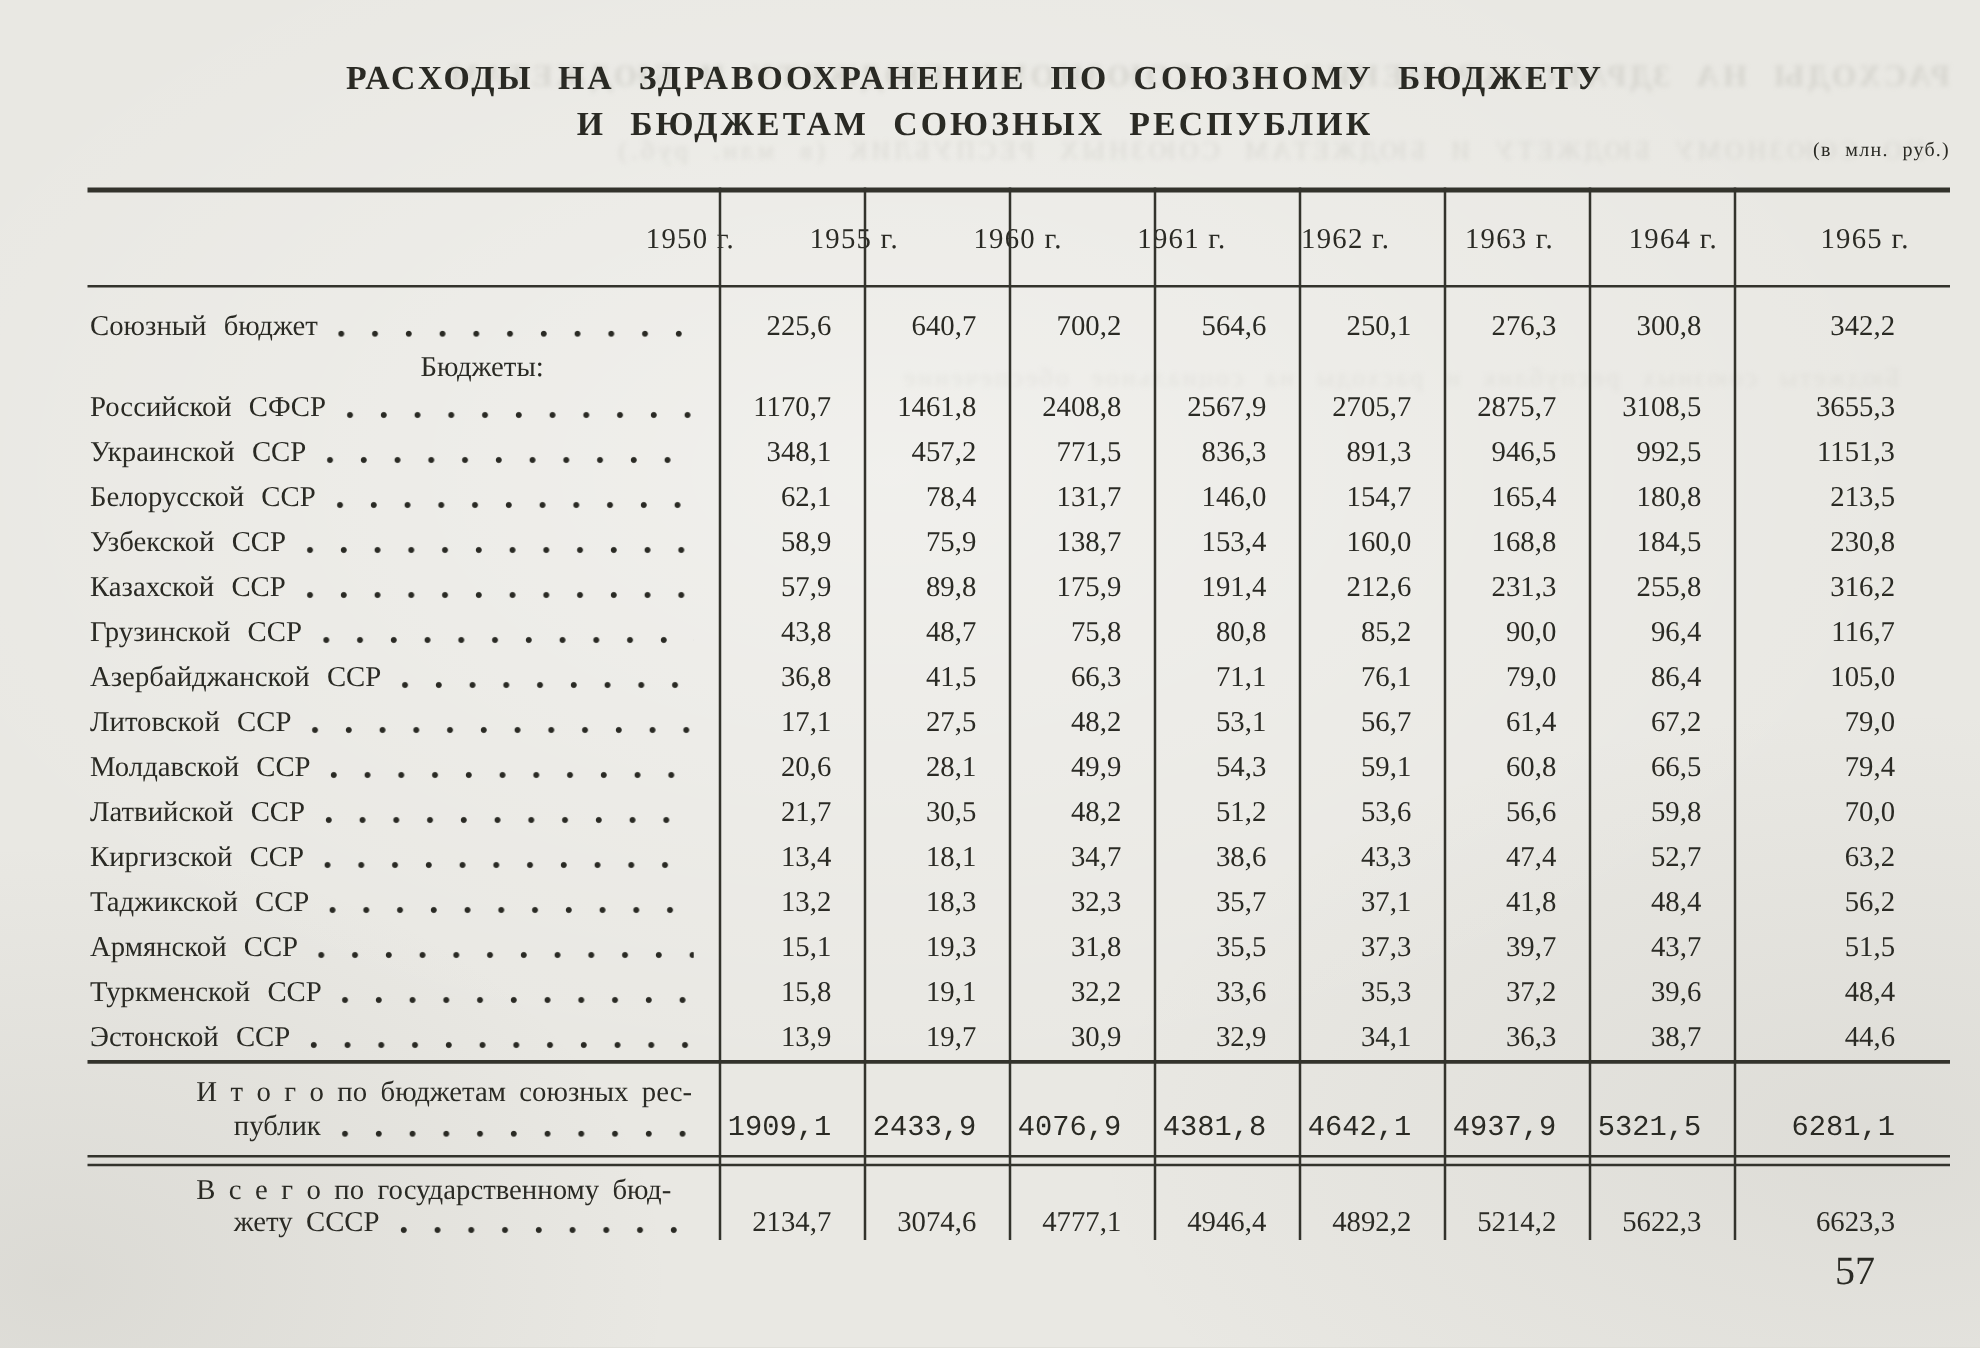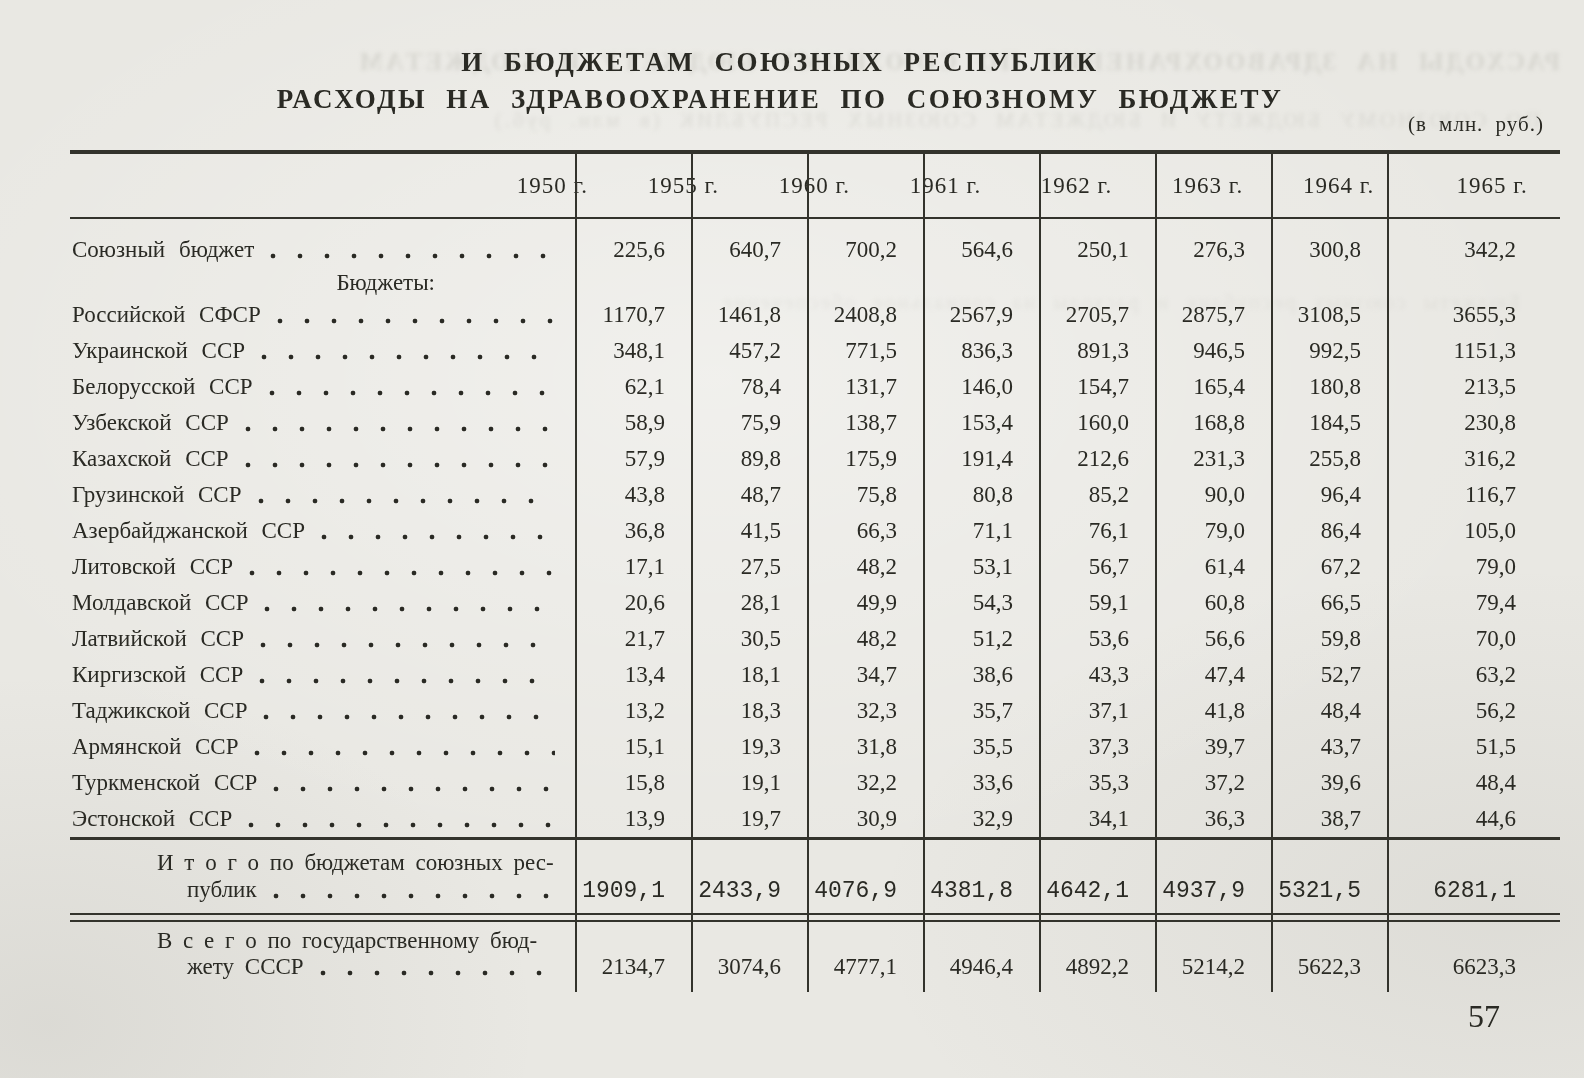--- a/index.html
+++ b/index.html
@@ -41,34 +41,34 @@
   .bleed1{top:48px;left:40px;width:1520px;font-size:25px;text-align:left;}
   .bleed2{top:108px;left:60px;width:1480px;font-size:21px;font-weight:normal;opacity:.35;}
   .bleed3{top:290px;left:80px;width:1440px;font-size:21px;font-weight:normal;opacity:.22;letter-spacing:2px;}
   
   .title{
     position:absolute;top:44px;left:0;width:1560px;
     text-align:center;font-weight:bold;font-size:27px;
     letter-spacing:2.5px;word-spacing:10px;line-height:37px;
   }
   .unit-note{
-    position:absolute;top:112px;right:40px;
-    font-size:21px;letter-spacing:1px;word-spacing:6px;
+    position:absolute;top:112px;right:24px;
+    font-size:16px;letter-spacing:1px;word-spacing:6px;
   }
   
   .table{
     position:absolute;top:150px;left:70px;width:1490px;height:846px;
     font-size:23px;
   }
   .rule{background:var(--rule);}
   .rule-top{height:4px;}
   .rule-thin{height:2px;}
   .rule-mid{height:3px;}
   .rule-double{height:9px;border-top:2.5px solid var(--rule);border-bottom:2.5px solid var(--rule);background:transparent;}
-  .header-row{display:flex;height:63px;align-items:center;gap:40px;}
+  .header-row{display:flex;height:74px;align-items:center;gap:40px;}
   .header-row .label-cell{width:var(--label-w);}
   .year-cell{width:var(--col-w);text-align:center;letter-spacing:1px;}
   .year-cell:last-child{width:var(--last-w);}
   .body{padding-top:12px;}
   .row{display:flex;height:36px;align-items:center;}
   .row.first{height:38px;}
   .row.subheading{height:28px;}
   .label-cell{width:var(--label-w);display:flex;align-items:center;padding-left:2px;}
   .label-text{word-spacing:8px;white-space:nowrap;}
   .subheading .label-cell{justify-content:flex-end;padding-right:140px;}
@@ -100,22 +100,22 @@
 </head>
 <body>
 
 <div class="page">
 
   <div class="bleed bleed1">РАСХОДЫ НА ЗДРАВООХРАНЕНИЕ ПО СОЮЗНОМУ БЮДЖЕТУ И БЮДЖЕТАМ</div>
   <div class="bleed bleed2">ПО СОЮЗНОМУ БЮДЖЕТУ И БЮДЖЕТАМ СОЮЗНЫХ РЕСПУБЛИК  (в млн. руб.)</div>
   <div class="bleed bleed3">Бюджеты союзных республик и расходы на социальное обеспечение</div>
 
   <div class="title">
+    <div>РАСХОДЫ  НА  ЗДРАВООХРАНЕНИЕ  ПО  СОЮЗНОМУ  БЮДЖЕТУ</div>
     <div>И  БЮДЖЕТАМ  СОЮЗНЫХ  РЕСПУБЛИК</div>
-    <div>РАСХОДЫ  НА  ЗДРАВООХРАНЕНИЕ  ПО  СОЮЗНОМУ  БЮДЖЕТУ</div>
   </div>
 
   <div class="unit-note">(в млн. руб.)</div>
 
   <div class="table">
     <div class="rule rule-top"></div>
 
     <div class="header-row">
       <div class="label-cell"></div>
 

